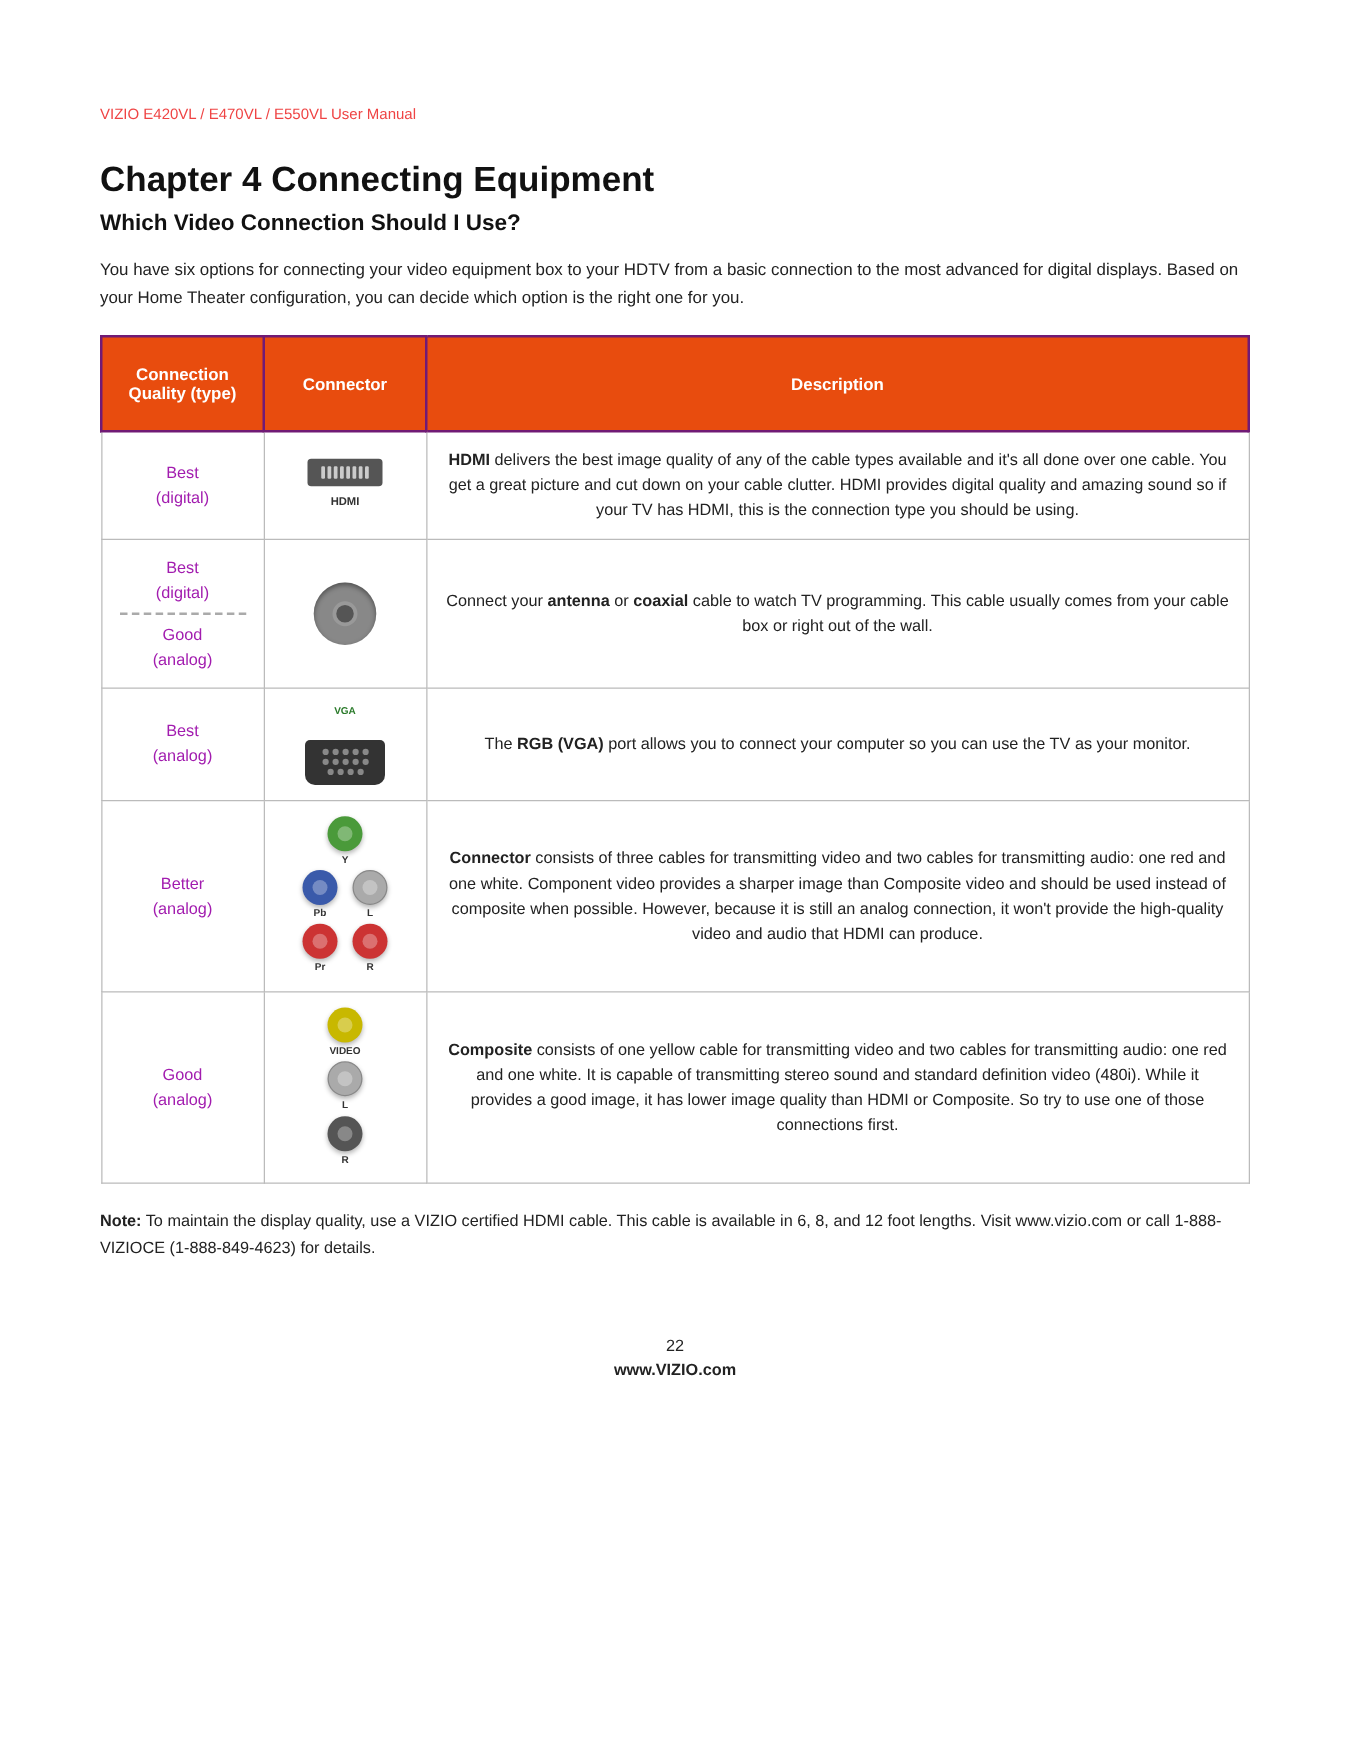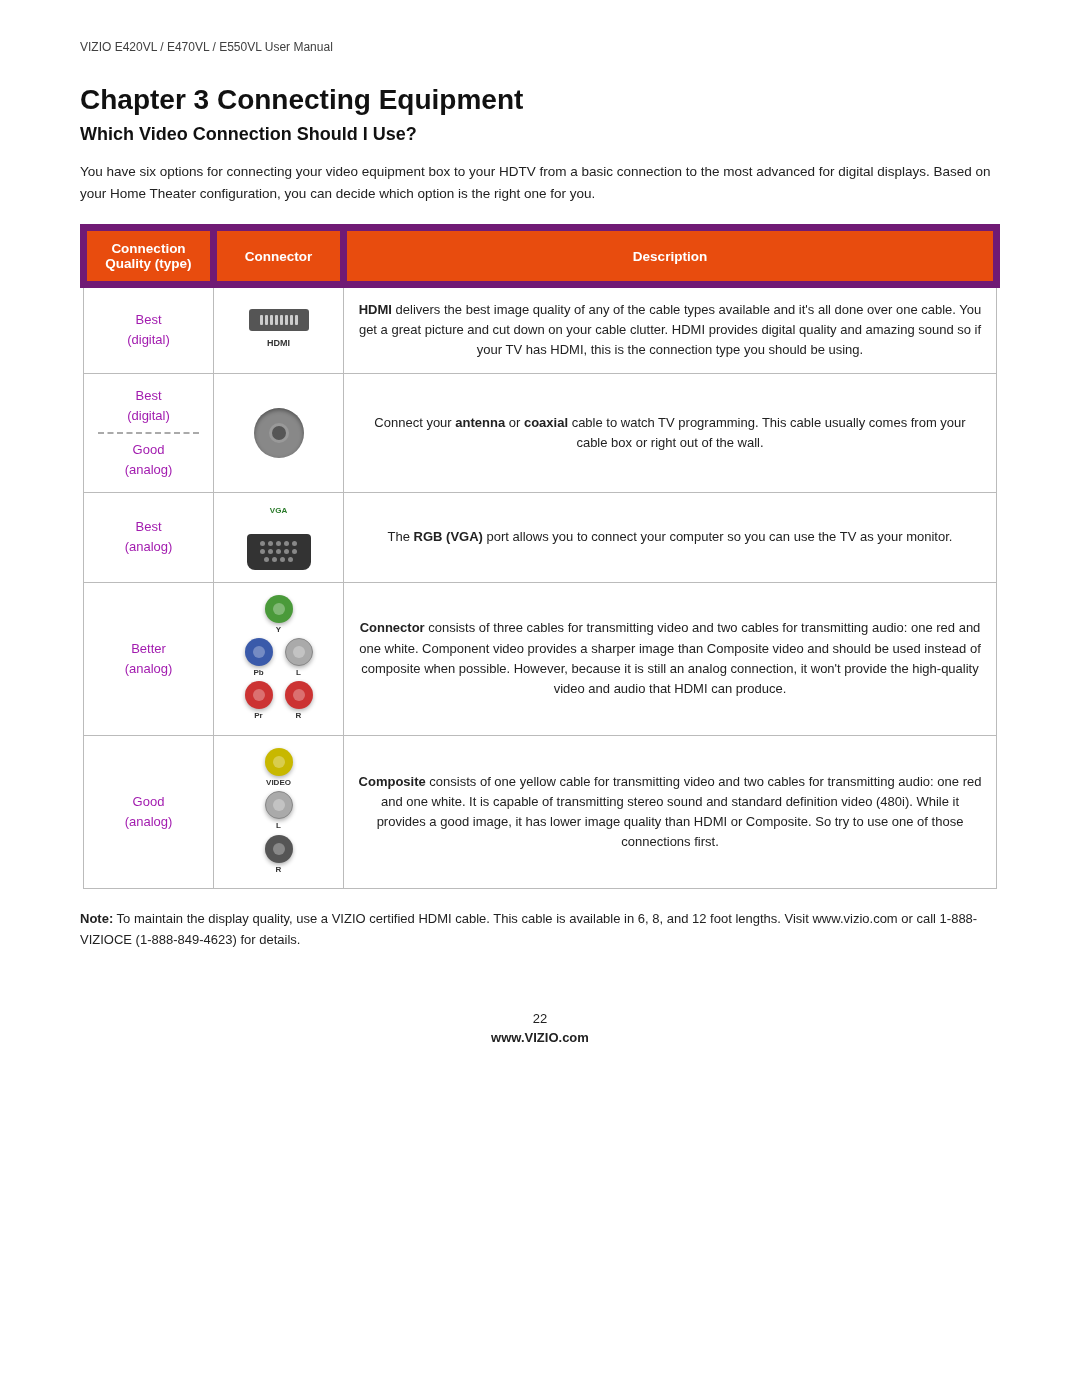--- a/index.html
+++ b/index.html
@@ -7,22 +7,23 @@
       font-family: Arial, sans-serif;
       font-size: 14px;
       color: #222;
       background: #fff;
       width: 1080px;
       min-height: 1397px;
       padding: 40px 80px 60px 80px;
     }
     .top-header {
       font-size: 12px;
-      color: #404040;
+      color: #ef4444;
       margin-bottom: 30px;
+      margin-top: 44px;
     }
     .chapter-title {
       font-size: 28px;
       font-weight: bold;
       margin-bottom: 8px;
       color: #111;
     }
     .section-title {
       font-size: 18px;
       font-weight: bold;
@@ -40,23 +41,23 @@
       width: 100%;
       border-collapse: collapse;
       border: 1px solid #bbb;
       margin-bottom: 20px;
     }
     .connection-table th {
       background-color: #e84c0e;
       color: #fff;
       font-weight: bold;
       font-size: 13.5px;
-      padding: 10px 12px;
-      text-align: center;
-      border: 7px solid #701a75;
+      padding: 22px 12px;
+      text-align: center;
+      border: 2px solid #701a75;
     }
     .connection-table th.col-quality {
       text-align: center;
       width: 130px;
     }
     .connection-table th.col-connector {
       text-align: center;
       width: 130px;
     }
     .connection-table th.col-description {
@@ -240,21 +241,21 @@
     }
     .bold { font-weight: bold; }
   </style>
 </head>
 <body>
 
 <div class="top-header">
   <span>VIZIO E420VL / E470VL / E550VL User Manual</span>
 </div>
 
-<h1 class="chapter-title">Chapter 3 Connecting Equipment</h1>
+<h1 class="chapter-title">Chapter 4 Connecting Equipment</h1>
 
 <h2 class="section-title">Which Video Connection Should I Use?</h2>
 
 <p class="intro-text">You have six options for connecting your video equipment box to your HDTV from a basic connection to the most advanced for digital displays. Based on your Home Theater configuration, you can decide which option is the right one for you.</p>
 
 <table class="connection-table">
   <thead>
     <tr>
       <th class="col-quality">
         <span>Connection Quality (type)</span>

